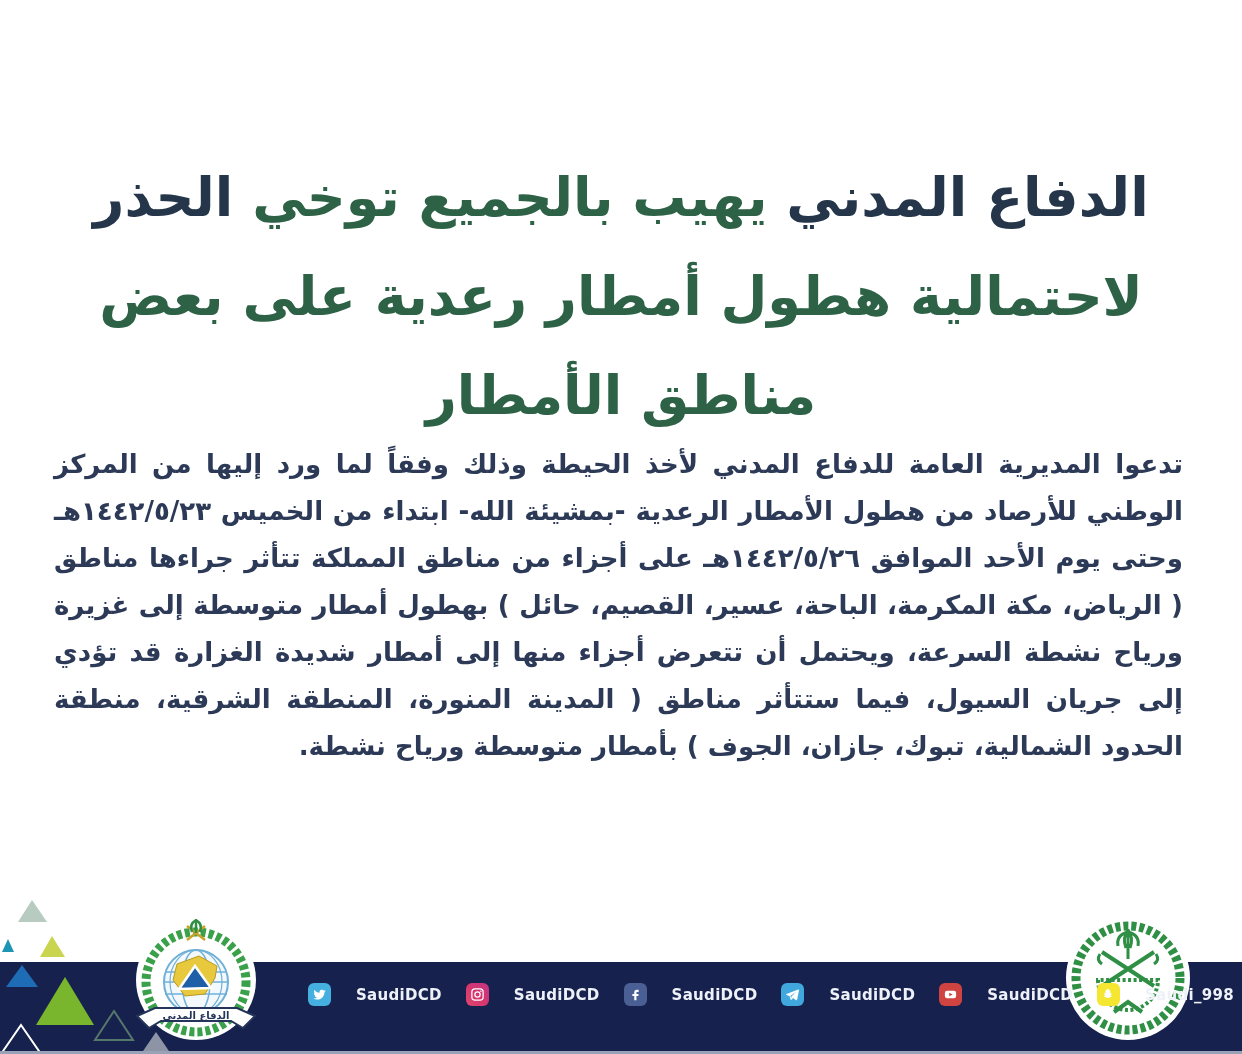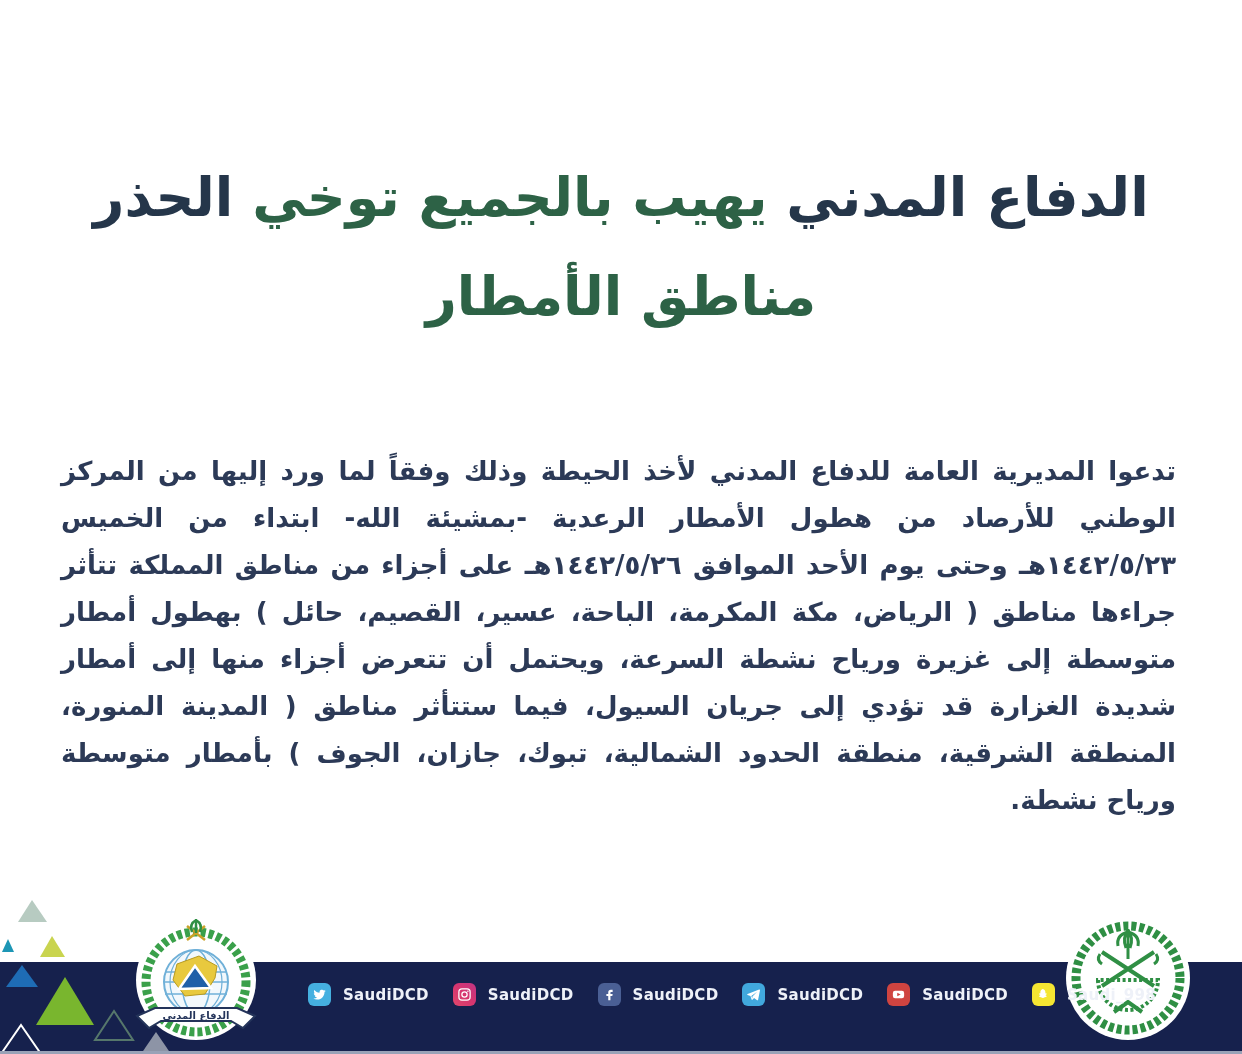--- a/index.html
+++ b/index.html
@@ -14,38 +14,38 @@
     font-size:54px; line-height:99px; letter-spacing:-1px;
   }
   .c-navy{color:#25364a;}
   .c-green{color:#2d6246;}
   
   .body-text{
     position:absolute; top:437px; right:55px; left:50px;
     direction:rtl; text-align:justify; text-align-last:right;
     font-size:26px; line-height:47px; font-weight:bold; color:#2c3a57;
   }
-  .body-text p{margin:11px;}
+  .body-text p{margin:4px;}
   
   .footer-band{
     position:absolute; left:0; right:0; top:962px; height:92px;
     background:#16214d; z-index:1;
   }
   .bottom-line{
     position:absolute; left:0; right:0; bottom:0; height:3px;
     background:#99a2b7; z-index:5;
   }
   .decor-svg{position:absolute; left:0; top:895px; z-index:2;}
   .cd-logo{position:absolute; left:121px; top:910px; z-index:3;}
   .moi-logo{position:absolute; left:1062px; top:912px; z-index:3;}
   .social-row{
     position:absolute; left:308px; top:983px; z-index:3;
     display:flex; align-items:center; gap:24px; direction:ltr;
   }
-  .social-item{display:flex; align-items:center; gap:12px;}
+  .social-item{display:flex; align-items:center; gap:25px;}
   .sicon{
     width:23px; height:23px; border-radius:6px;
     display:flex; align-items:center; justify-content:center; flex:0 0 auto;
   }
   .sicon svg{display:block;}
   .sicon.twitter{background:#45b0e0;}
   .sicon.instagram{background:linear-gradient(45deg,#e0486c,#d6356f,#c13584);}
   .sicon.facebook{background:#4a5f94;}
   .sicon.telegram{background:#41a8dd;}
   .sicon.youtube{background:#cf4440;}
@@ -59,20 +59,21 @@
 <body>
 
 <div class="page">
 
   <div class="heading">
     <div>
       <span class="c-navy">الدفاع المدني</span>
       <span class="c-green">يهيب بالجميع توخي</span>
       <span class="c-navy">الحذر</span>
     </div>
+    <div class="c-green">لاحتمالية هطول أمطار رعدية على بعض</div>
     <div class="c-green">مناطق الأمطار</div>
   </div>
 
   <div class="body-text">
     <p>تدعوا المديرية العامة للدفاع المدني لأخذ الحيطة وذلك وفقاً لما ورد إليها من المركز الوطني للأرصاد من هطول الأمطار الرعدية -بمشيئة الله- ابتداء من الخميس ١٤٤٢/٥/٢٣هـ  وحتى يوم الأحد الموافق ١٤٤٢/٥/٢٦هـ  على أجزاء من مناطق المملكة تتأثر جراءها مناطق ( الرياض،  مكة المكرمة،  الباحة، عسير،  القصيم،  حائل ) بهطول أمطار متوسطة إلى غزيرة ورياح نشطة السرعة،  ويحتمل أن تتعرض أجزاء منها إلى أمطار شديدة الغزارة قد تؤدي إلى جريان السيول،  فيما ستتأثر مناطق ( المدينة المنورة،  المنطقة الشرقية،  منطقة الحدود الشمالية،  تبوك،  جازان،  الجوف ) بأمطار متوسطة ورياح نشطة.</p>
   </div>
 
   <div class="footer-band"></div>
 
   <svg class="decor-svg" width="200" height="159" viewBox="0 0 200 159">

